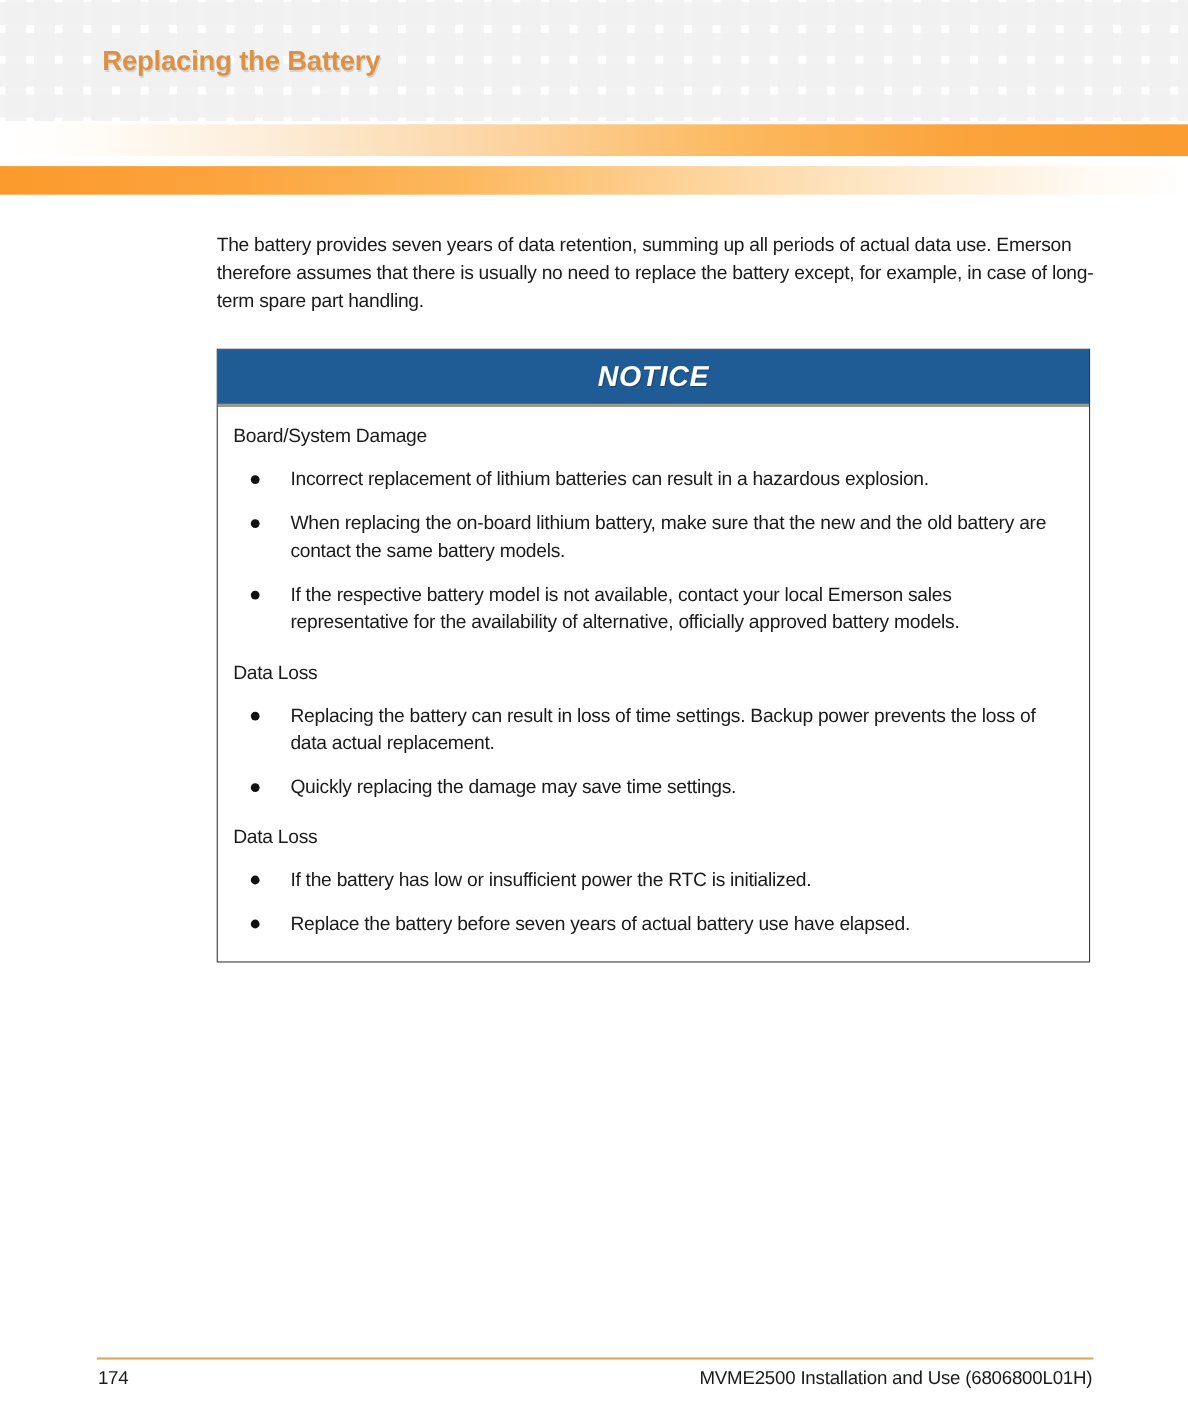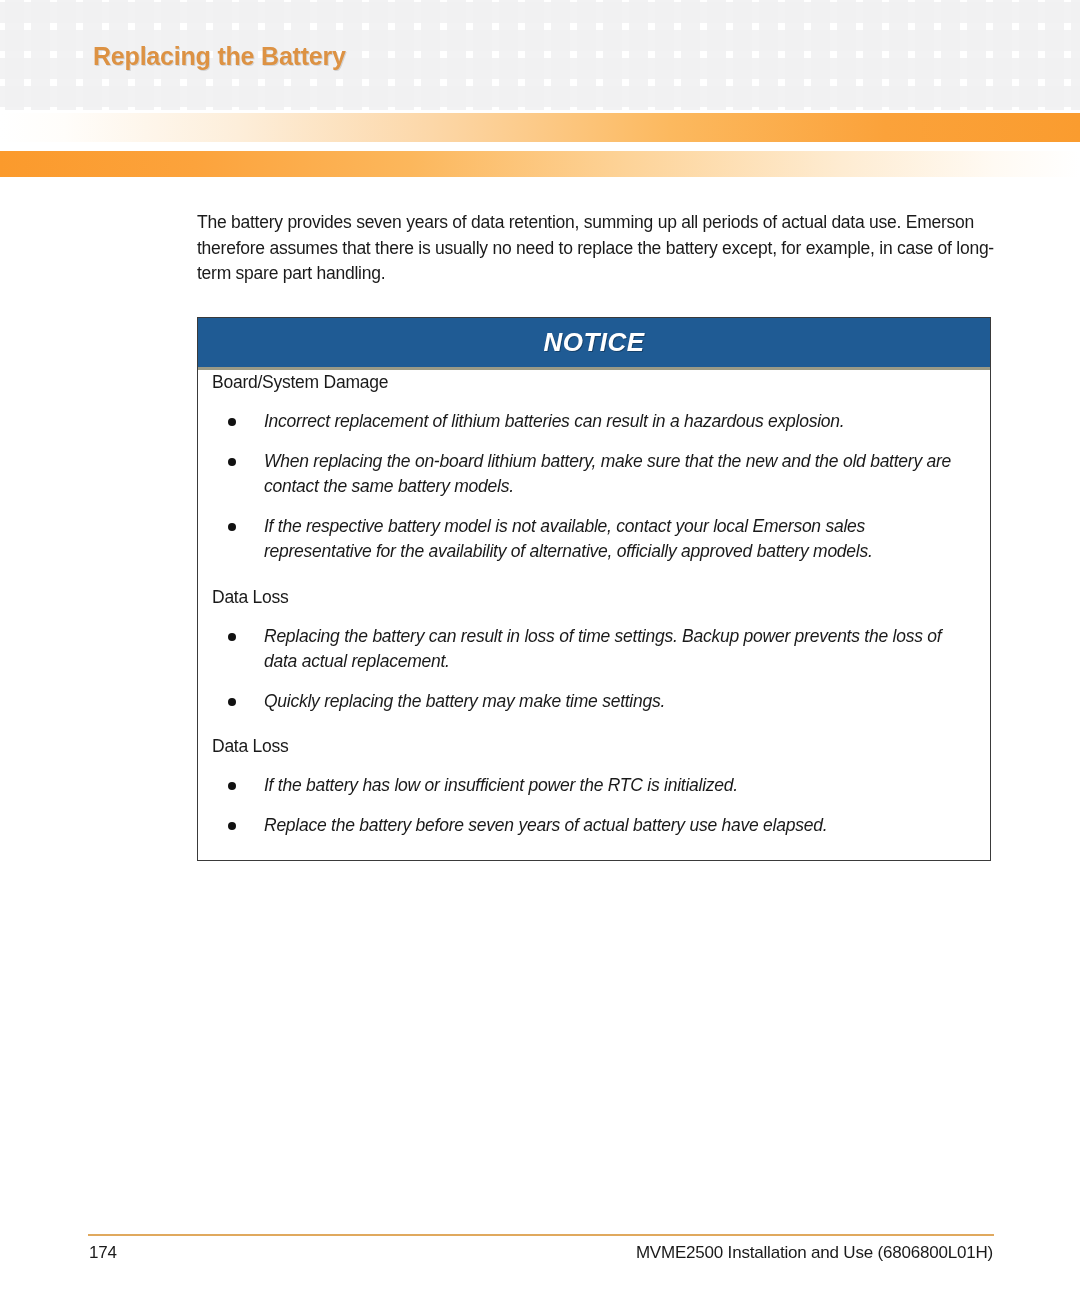--- a/index.html
+++ b/index.html
@@ -144,35 +144,34 @@
   }
   .notice-title {
     color: #ffffff;
     font-size: 26px;
     font-weight: bold;
     font-style: italic;
     letter-spacing: 0.5px;
     text-shadow: 1px 1px 0 rgba(0,0,0,0.28);
   }
   .notice-body {
-    padding: 0 16px 22px 14px;
+    padding: 14px 16px 22px 14px;
   }
   .subhead {
     font-size: 17.5px;
     color: #1a1a1a;
     letter-spacing: -0.25px;
     margin: 0 0 6px 0;
     line-height: 25px;
   }
   .subhead.spaced { margin-top: 20px; }
   ul.bullets {
     list-style: none;
     margin: 0 0 0 0;
     padding: 0;
-    font-style: italic;
   }
   ul.bullets li {
     position: relative;
     padding-left: 52px;
     font-size: 17.5px;
     line-height: 25.5px;
     color: #1a1a1a;
     letter-spacing: -0.25px;
     margin-top: 14px;
   }
@@ -414,21 +413,21 @@
           <li>Incorrect replacement of lithium batteries can result in a hazardous explosion.</li>
           <li>When replacing the on-board lithium battery, make sure that the new and the old battery are contact the same battery models.</li>
           <li>If the respective battery model is not available, contact your local Emerson sales representative for the availability of alternative, officially approved battery models.</li>
         </ul>
       </div>
 
       <div>
         <p class="subhead spaced">Data Loss</p>
         <ul class="bullets">
           <li>Replacing the battery can result in loss of time settings. Backup power prevents the loss of data actual replacement.</li>
-          <li>Quickly replacing the battery may make time settings.</li>
+          <li>Quickly replacing the damage may save time settings.</li>
         </ul>
       </div>
 
       <div>
         <p class="subhead spaced">Data Loss</p>
         <ul class="bullets">
           <li>If the battery has low or insufficient power the RTC is initialized.</li>
           <li>Replace the battery before seven years of actual battery use have elapsed.</li>
         </ul>
       </div>

